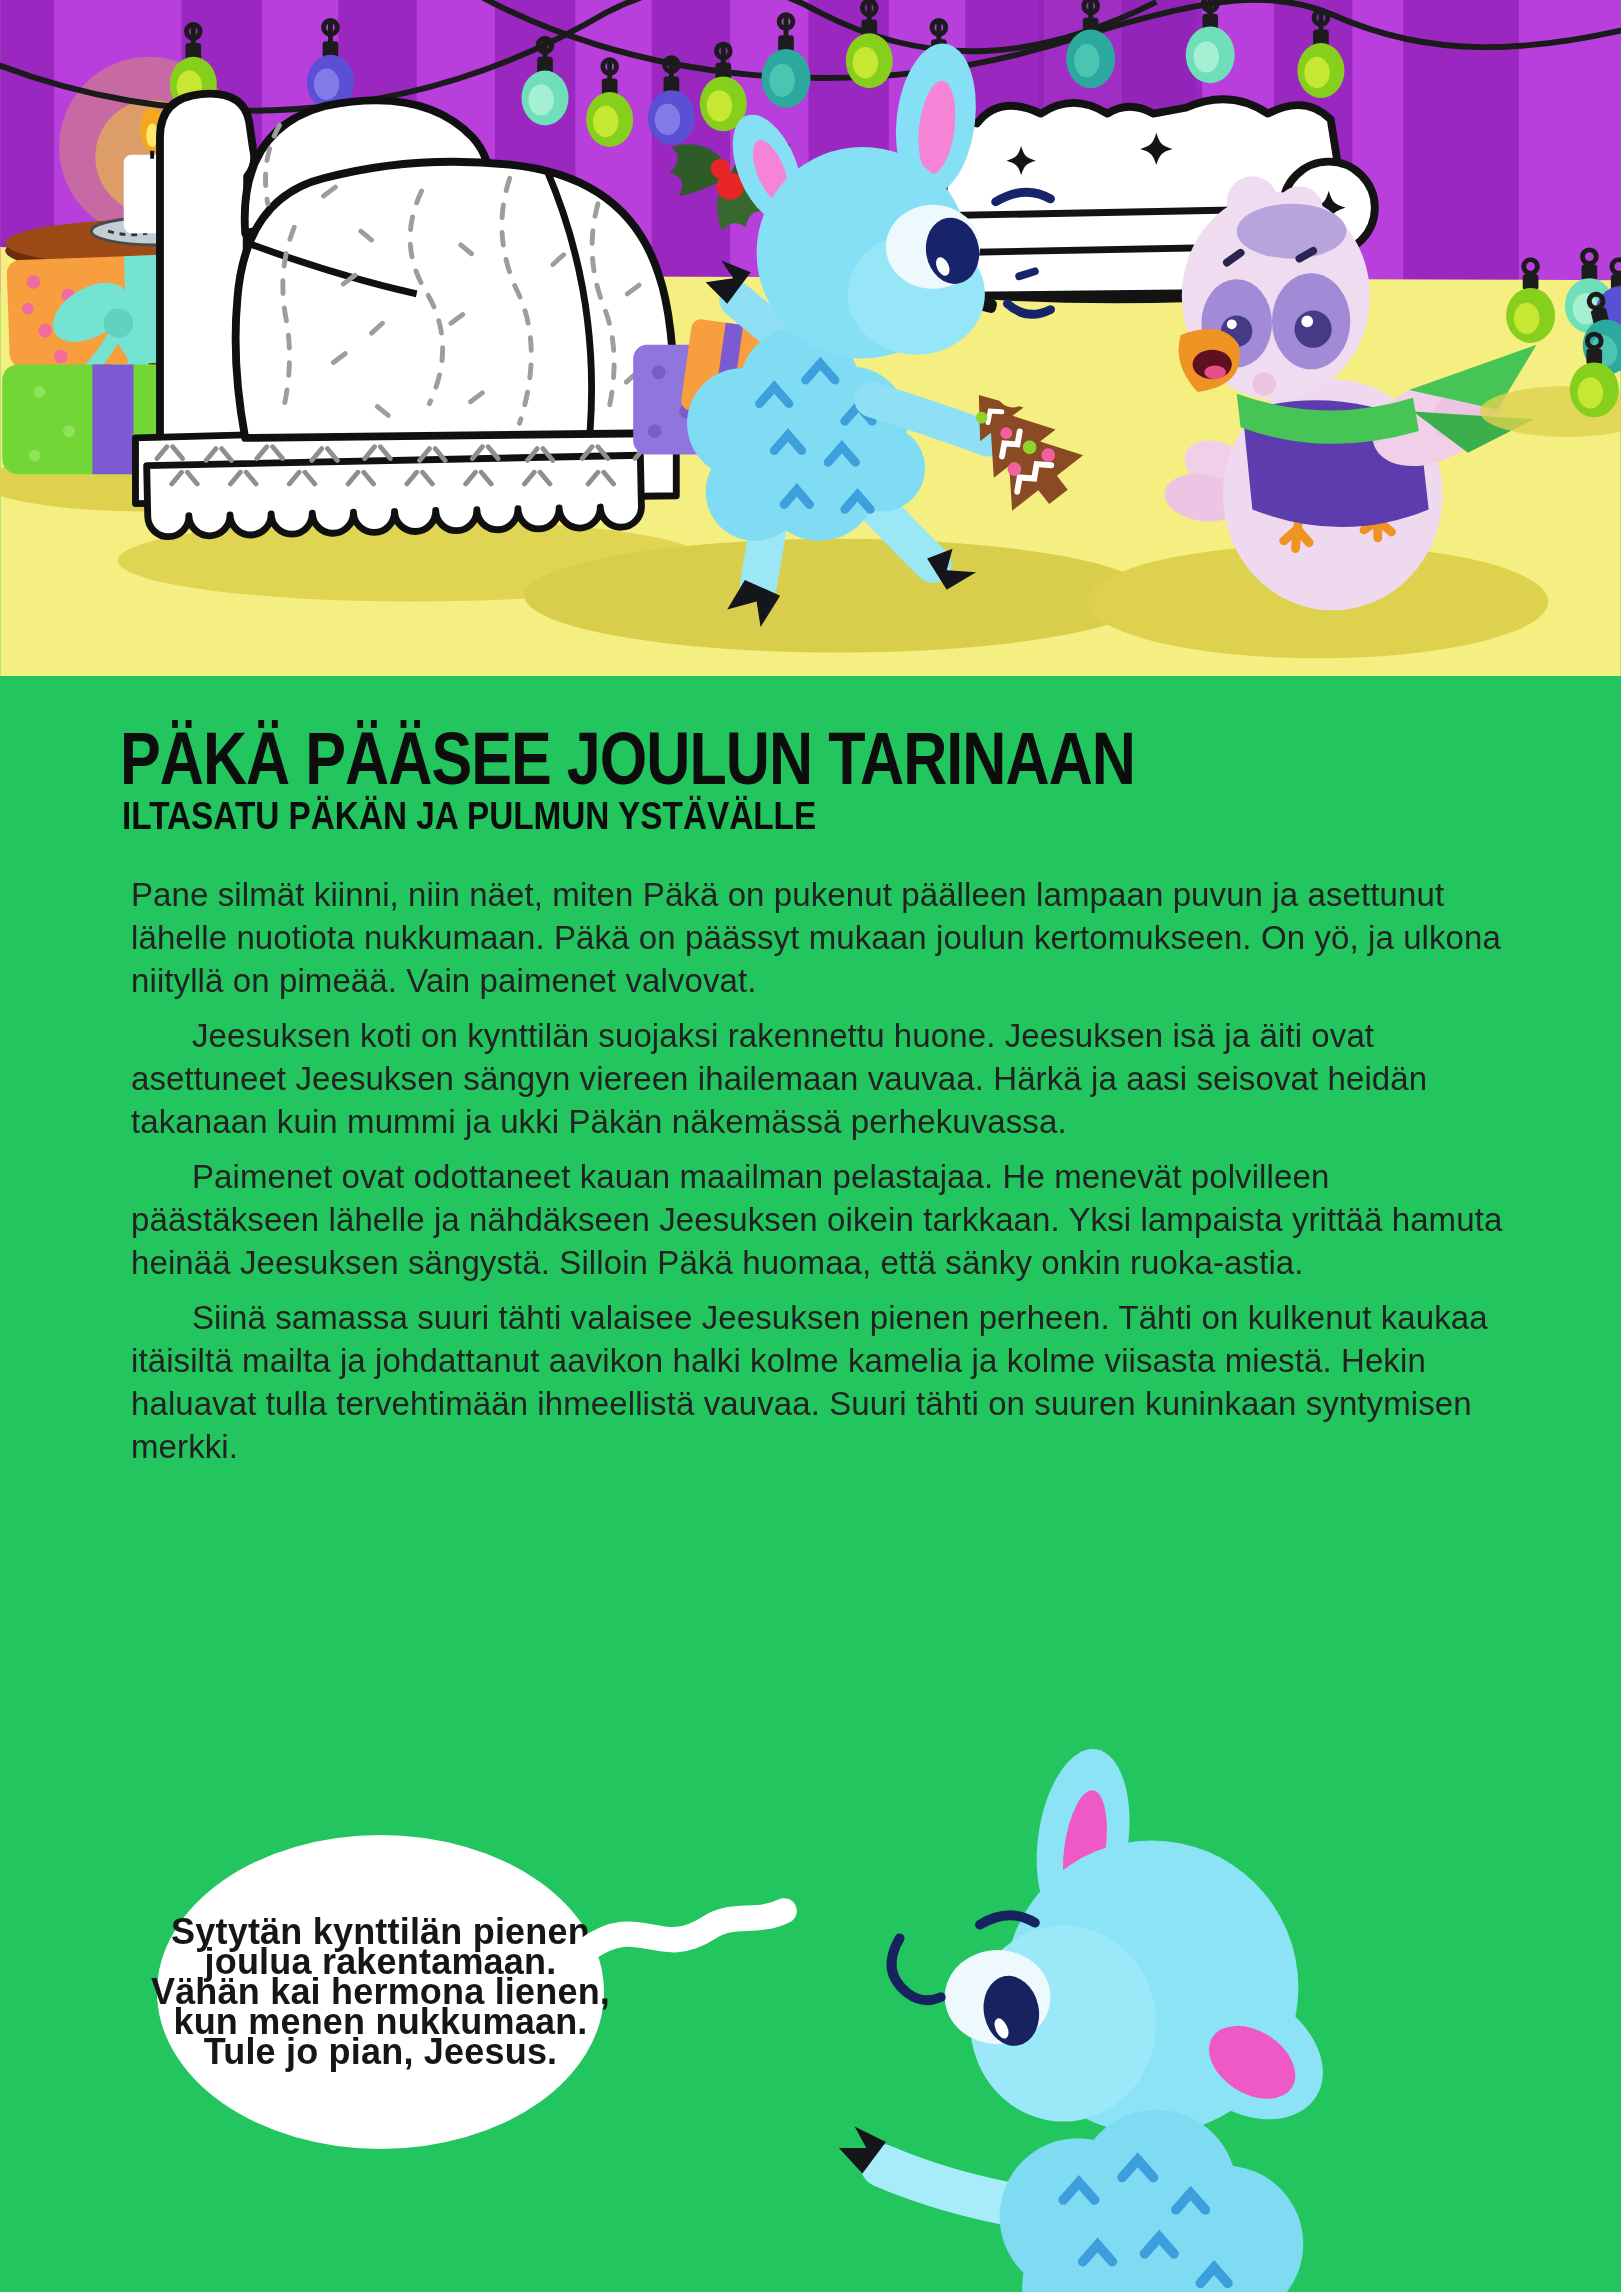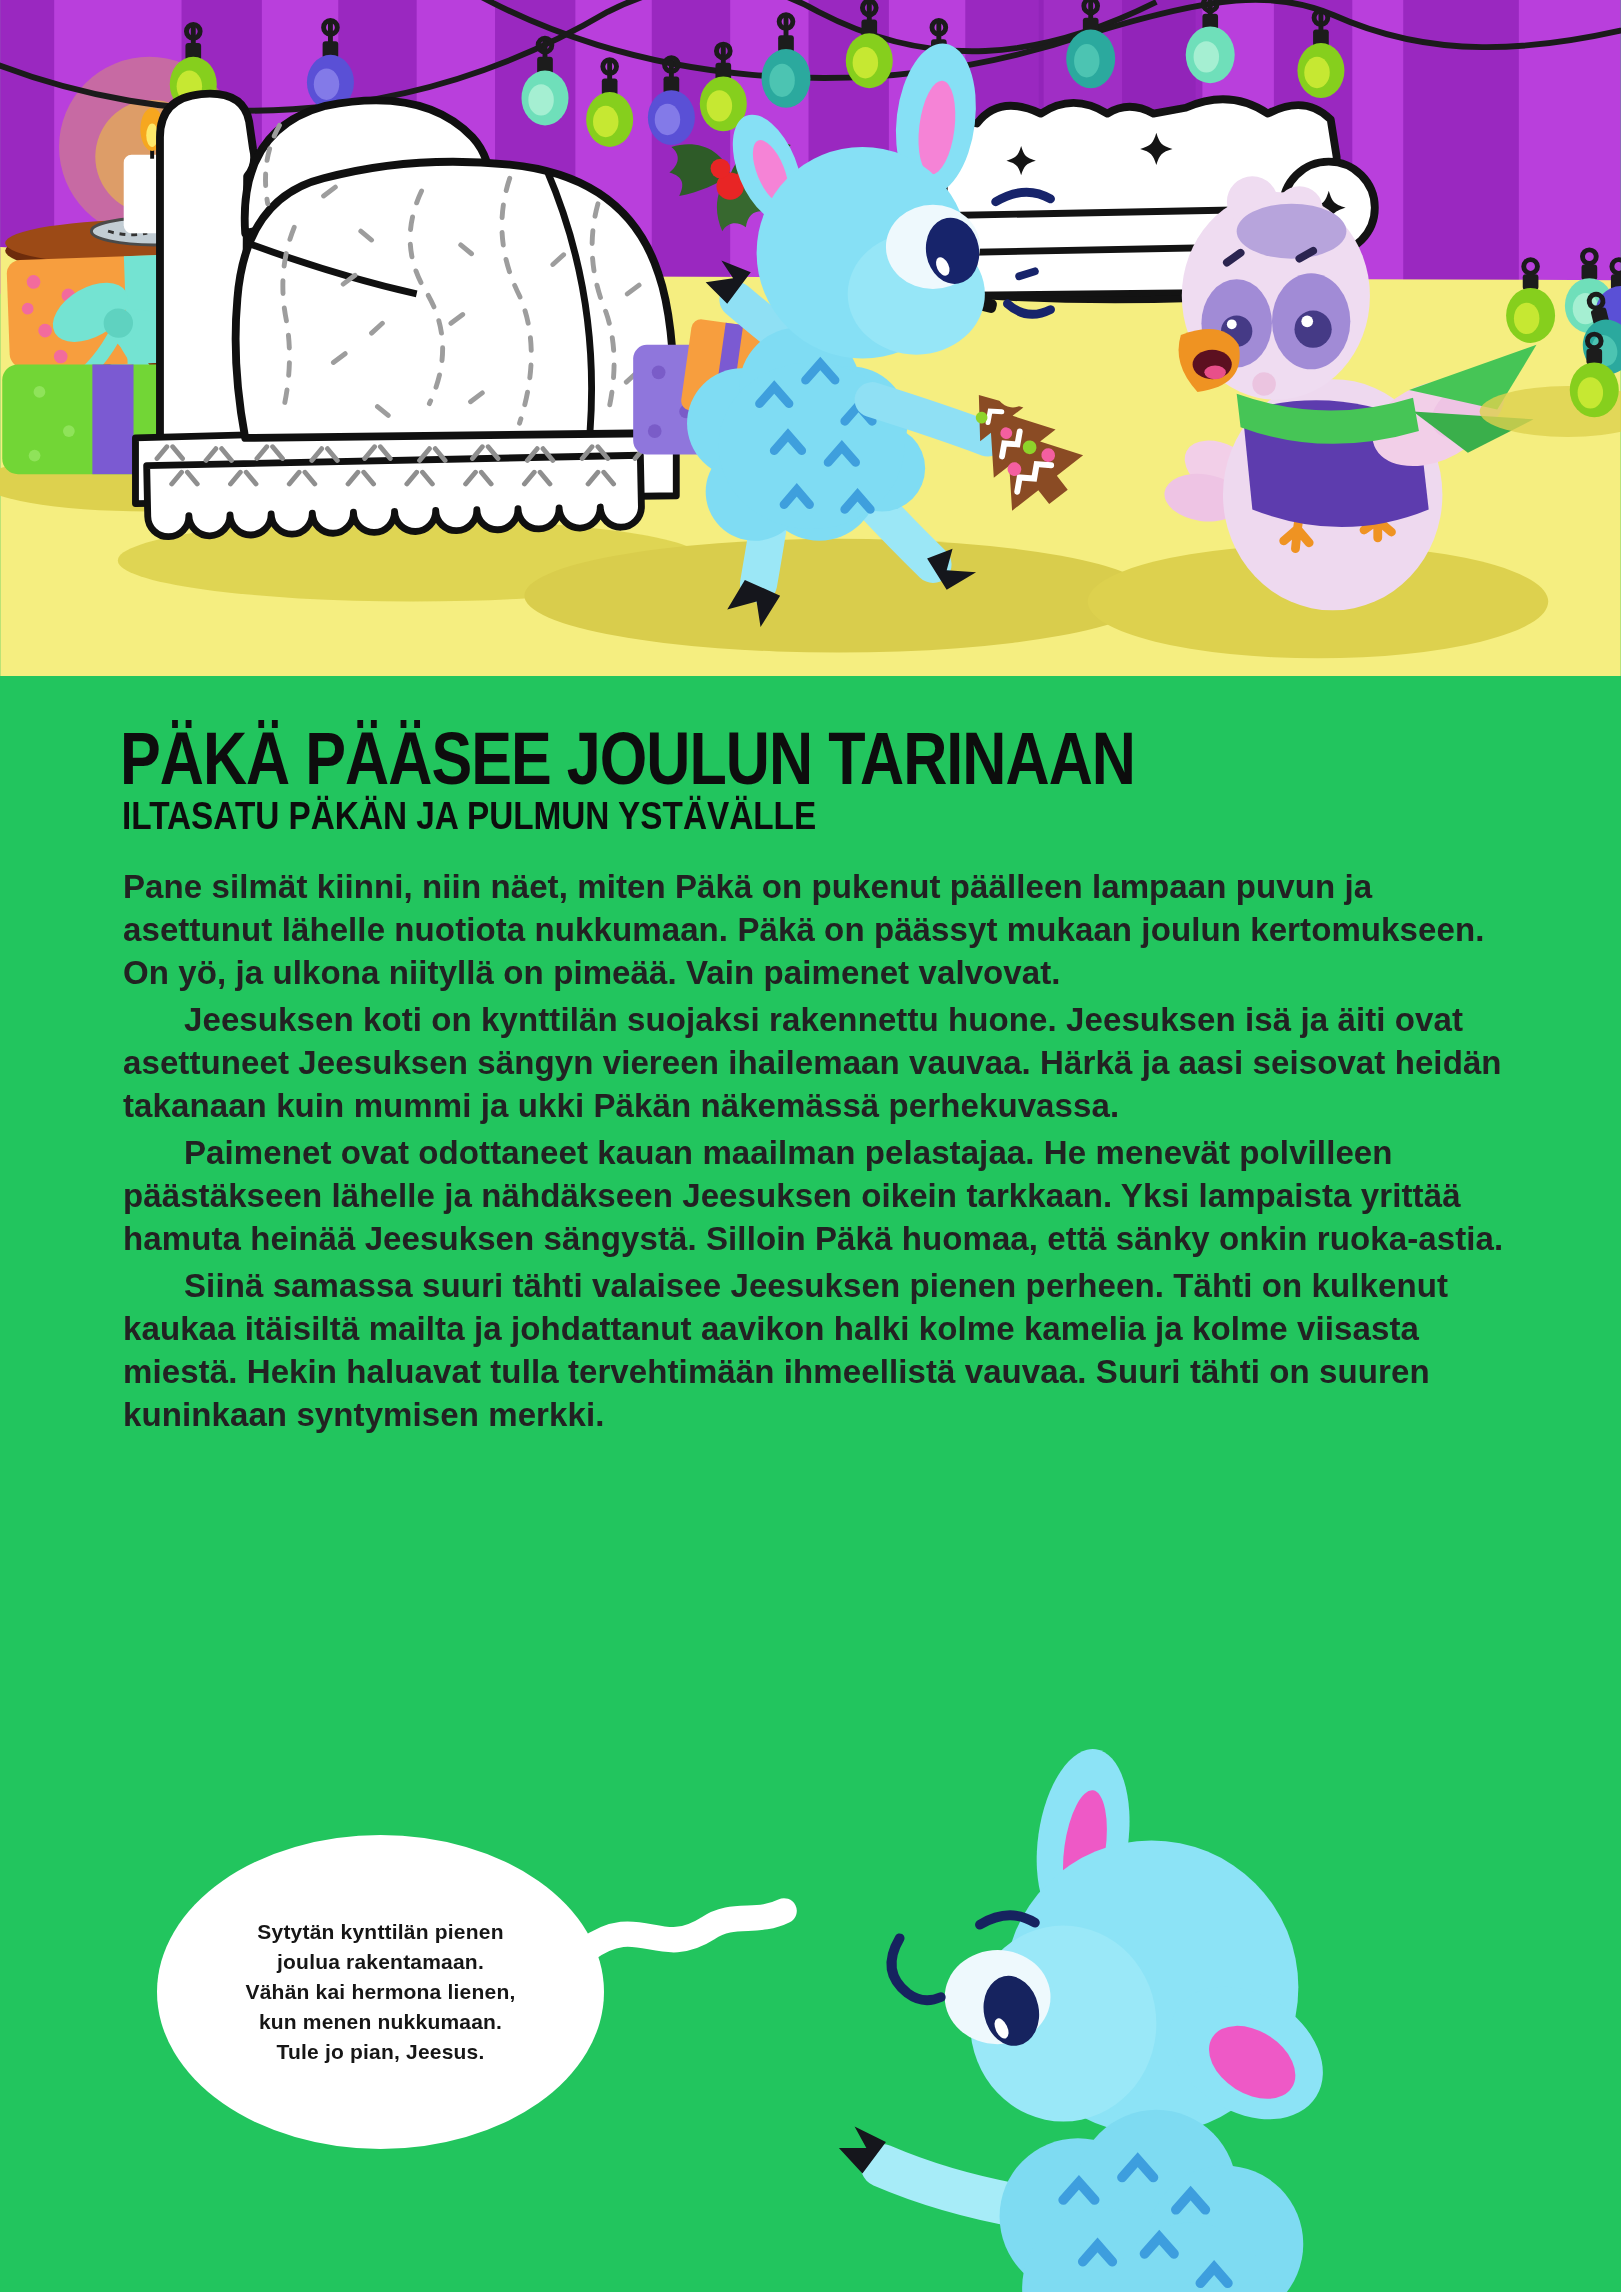--- a/index.html
+++ b/index.html
@@ -17,29 +17,29 @@
   }
   .subtitle{
     position:absolute;left:122px;top:766px;color:#0d0d0d;
     font-size:34px;font-weight:bold;letter-spacing:0px;
     transform:scale(0.98,1.12);transform-origin:left top;white-space:nowrap;
   }
   .story{
     position:absolute;left:119px;top:861px;width:1400px;
     font-size:33px;line-height:43px;color:#222222;letter-spacing:0.1px;
   }
-  .story p{margin:4px;font-weight:bold;}
+  .story p{margin:12px;}
   .story p.indent{text-indent:61px;}
   .bubble{
     position:absolute;left:157px;top:1835px;width:447px;height:314px;
     background:#ffffff;border-radius:50%;
     display:flex;align-items:center;justify-content:center;text-align:center;
   }
   .bubble-text{
-    font-size:21px;line-height:30px;font-weight:bold;color:#161616;letter-spacing:0.2px;
+    font-size:36px;line-height:30px;font-weight:bold;color:#161616;letter-spacing:0.2px;
   }
   .bubble-text div{white-space:nowrap;}
 </style>
 </head>
 <body>
 
 <div class="page">
 
   <svg class="scene" width="1621" height="676" viewBox="0 0 1654 690">
 

